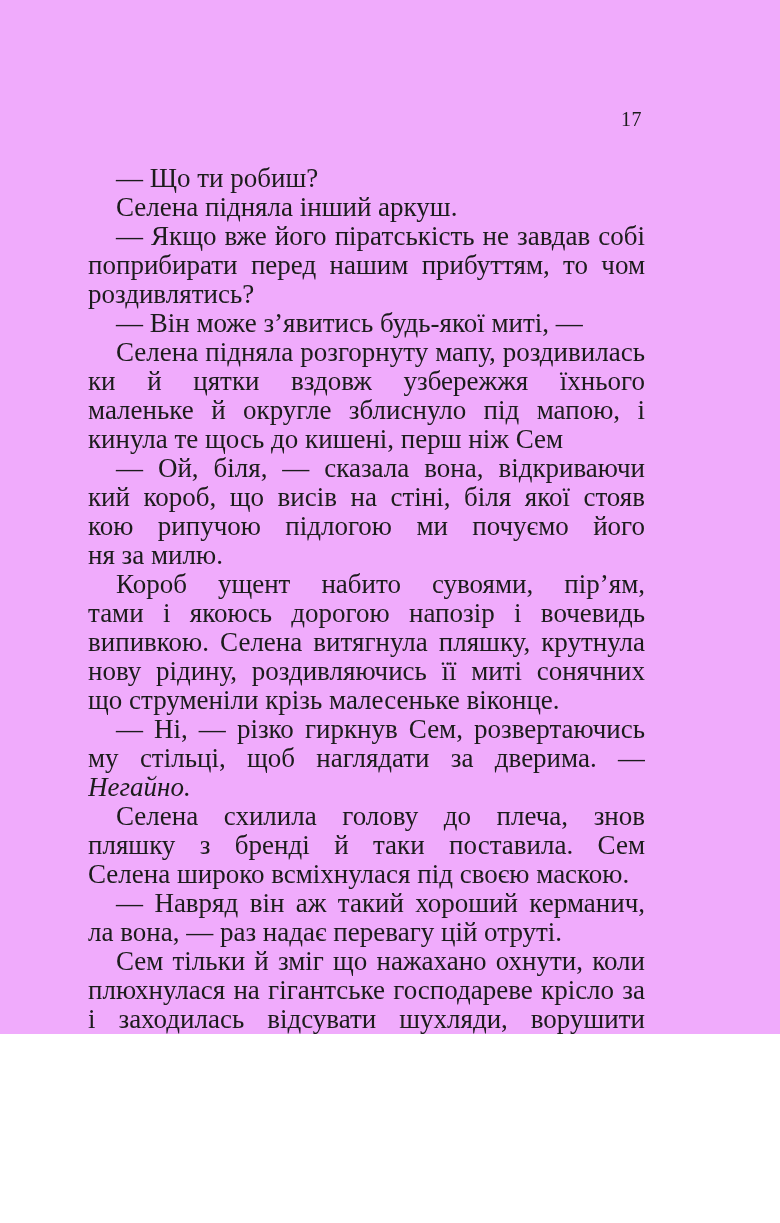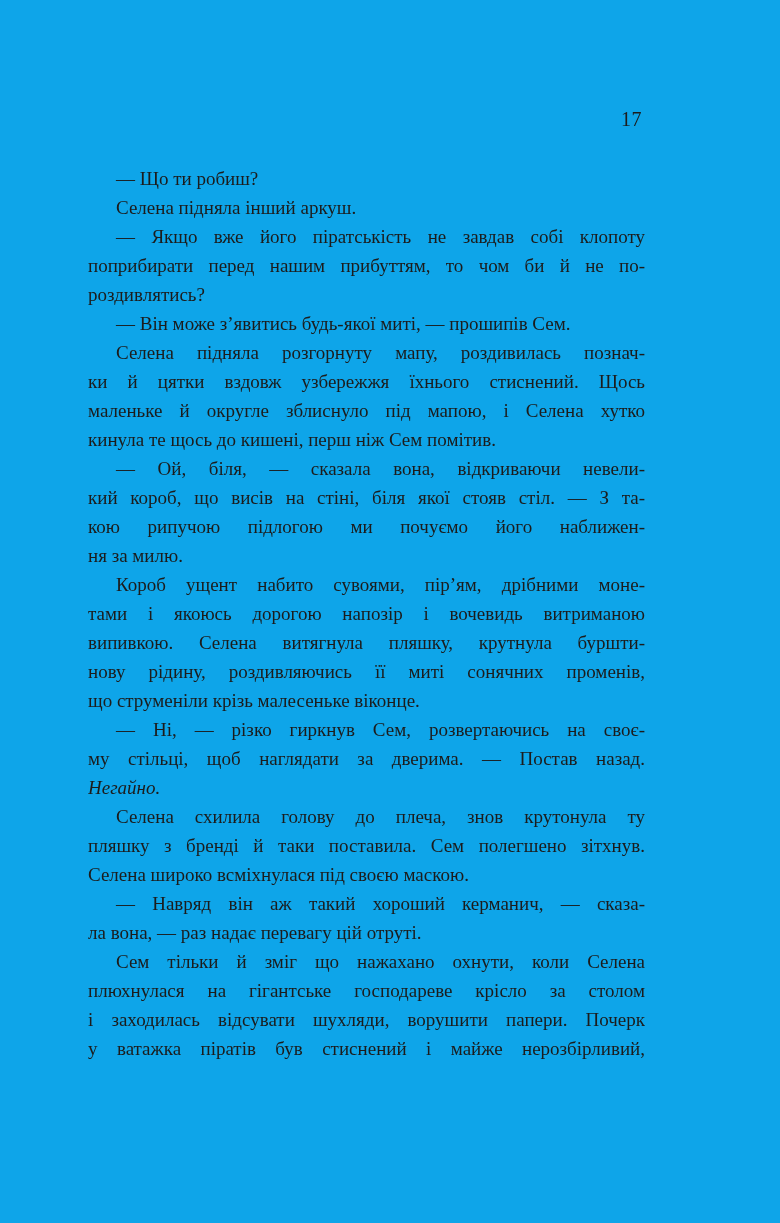--- a/index.html
+++ b/index.html
@@ -3,42 +3,42 @@
 <meta charset="utf-8">
 <style>
   html, body {
     margin: 0;
     padding: 0;
     background: #ffffff;
   }
   .page {
     position: relative;
     width: 780px;
-    height: 1223px;
-    background: #0ea5e9;
+    height: 1034px;
+    background: #f0abfc;
     font-family: "Liberation Serif", "DejaVu Serif", serif;
     color: #1c1c1c;
     overflow: hidden;
   }
   .folio {
     position: absolute;
     top: 105px;
     right: 138px;
     font-size: 20px;
     line-height: 28px;
     letter-spacing: 0.5px;
   }
   .text-block {
     position: absolute;
     left: 88px;
     top: 164px;
     width: 557px;
   }
   .line {
-    font-size: 19px;
+    font-size: 27px;
     height: 29px;
     line-height: 29px;
     text-align: left;
     white-space: normal;
     overflow: hidden;
   }
   .line.just {
     text-align: justify;
     text-align-last: justify;
   }

